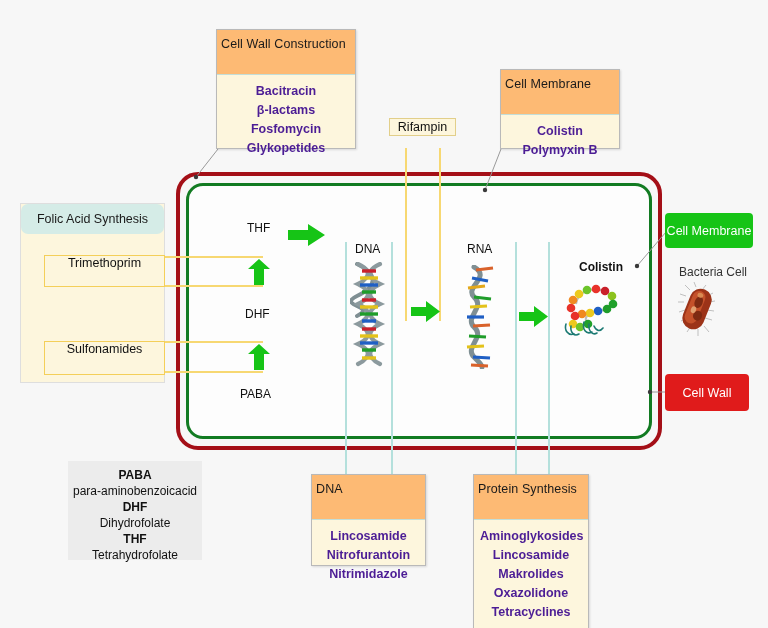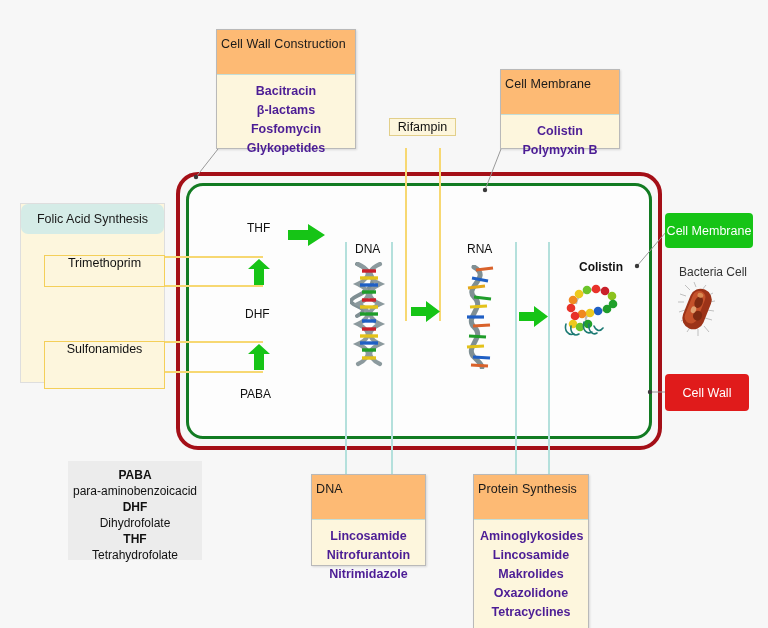--- a/index.html
+++ b/index.html
@@ -349,21 +349,21 @@
       <div>Tetracyclines</div>
     </div>
   </div>
 
   <div id="folic">
     <div class="hdr">Folic Acid Synthesis</div>
   </div>
   <div class="inhibitor" style="left:44px;top:255px;width:121px;height:32px;">
     <span>Trimethoprim</span>
   </div>
-  <div class="inhibitor" style="left:44px;top:341px;width:121px;height:48px;">
+  <div class="inhibitor" style="left:44px;top:341px;width:121px;height:34px;">
     <span>Sulfonamides</span>
   </div>
 
   <div class="badge" id="badge-membrane">
     <span>Cell Membrane</span>
   </div>
   <div class="badge" id="badge-wall">
     <span>Cell Wall</span>
   </div>
   <div id="bacteria-label">Bacteria Cell</div>

